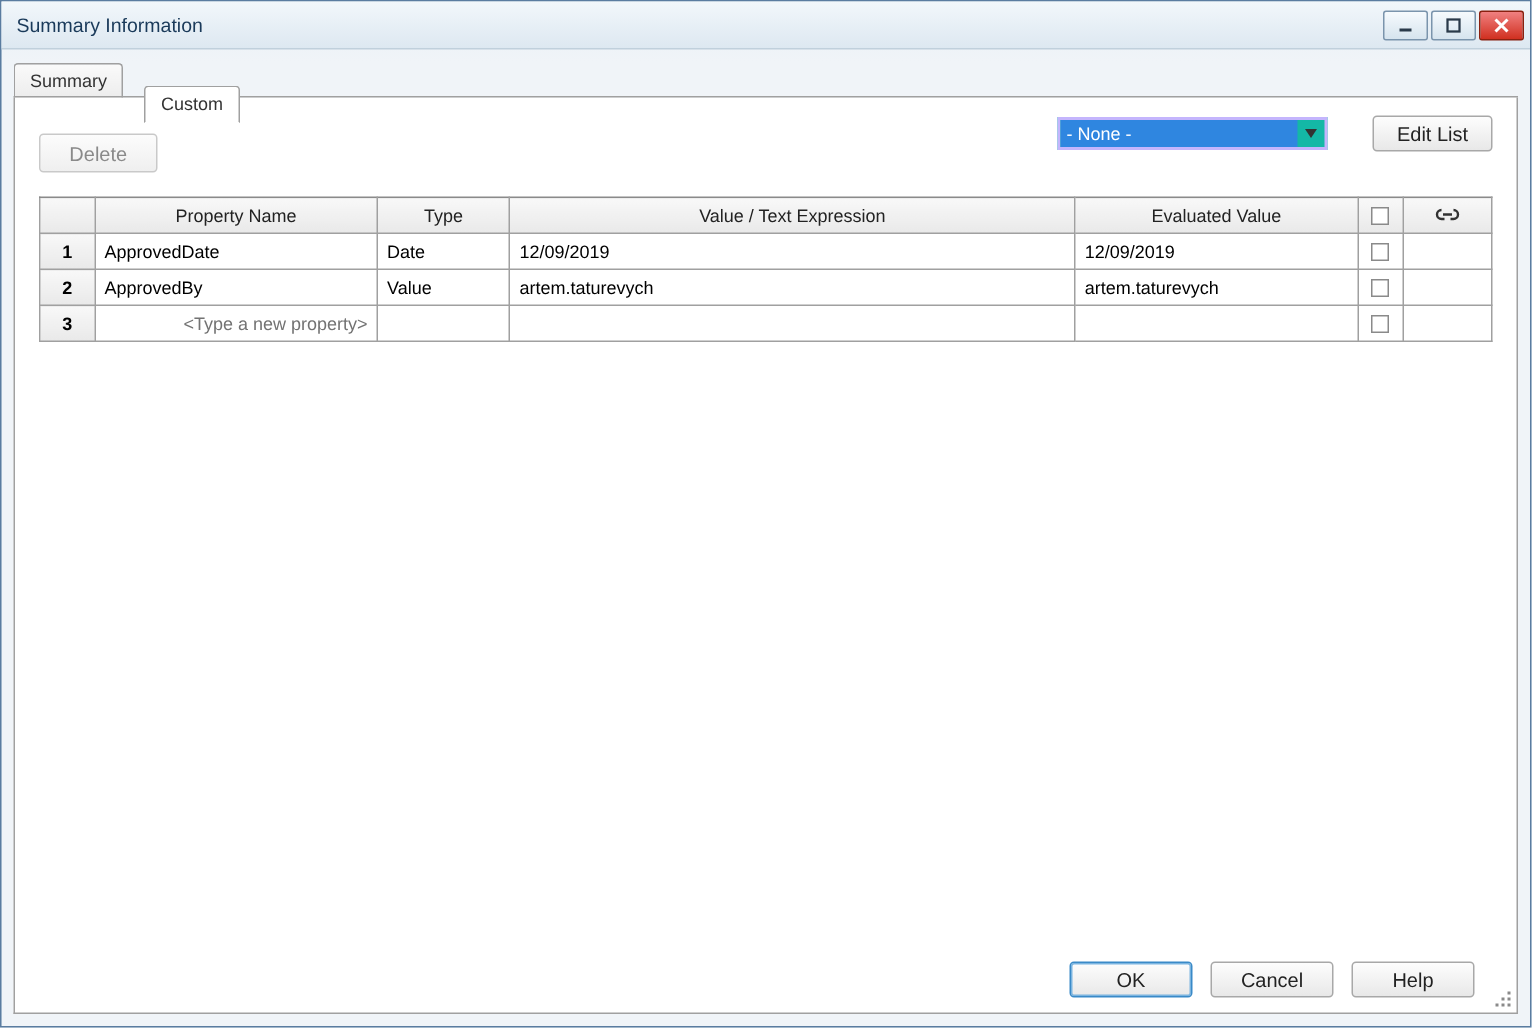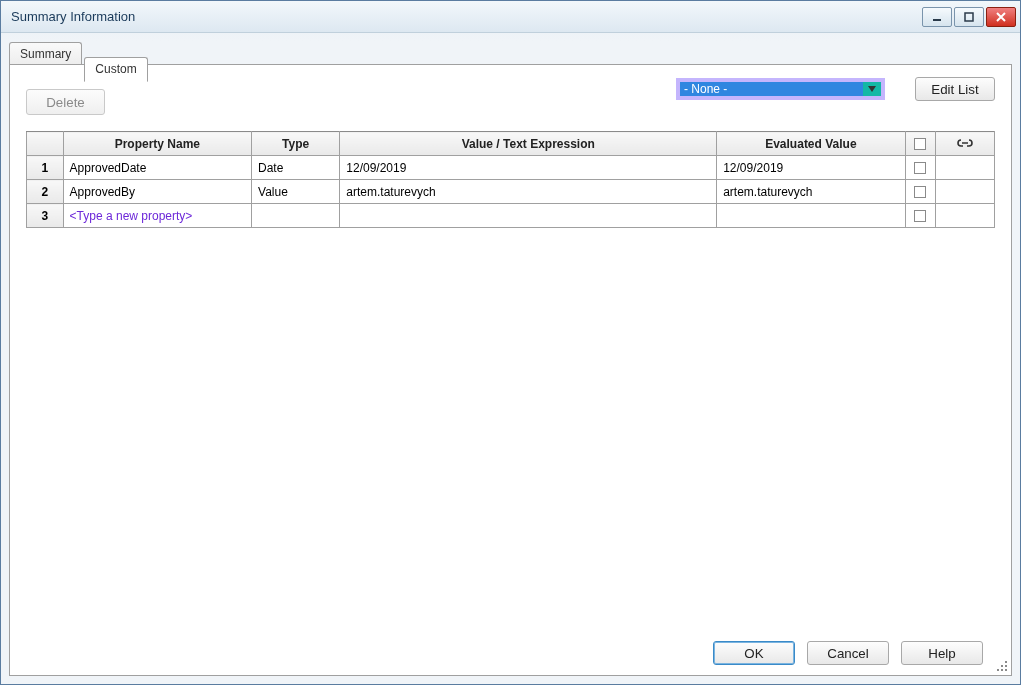--- a/index.html
+++ b/index.html
@@ -62,21 +62,21 @@
   height: 32px;
   background: transparent;
   position: relative;
 }
 .tab {
   padding: 4px 10px 5px 10px;
   border: 1px solid #a0a0a0;
   border-bottom: none;
   border-radius: 3px 3px 0 0;
   background: linear-gradient(to bottom, #fafafa, #ececec);
-  margin-right: 2px;
+  margin-right: 14px;
   cursor: pointer;
   position: relative;
   top: 1px;
   color: #333;
 }
 .tab.active {
   background: #fff;
   border-bottom: 1px solid #fff;
   z-index: 3;
   top: 17px;
@@ -116,23 +116,23 @@
   margin-top: 12px;
 }
 .bom-group {
   margin-left: auto;
   display: flex;
   flex-direction: column;
 }
 .bom-label { margin-bottom: 2px; color: #222; }
 .bom-row { display: flex; align-items: center; gap: 30px; }
 .bom-select {
-  width: 209px;
+  width: 180px;
   height: 22px;
-  border: 4px solid #c4b5fd;
+  border: 2px solid #c4b5fd;
   background: #14b8a6;
   display: flex;
   align-items: center;
   position: relative;
   cursor: pointer;
 }
 .bom-select-value {
   flex: 1;
   background: #2f86e0;
   color: #fff;
@@ -168,33 +168,33 @@
   padding: 3px 6px;
   text-align: left;
   font-weight: normal;
   height: 24px;
   overflow: hidden;
   white-space: nowrap;
 }
 .grid thead th {
   background: linear-gradient(to bottom, #f8f8f8, #e9e9e9);
   text-align: center;
-  font-weight: bold;
+  font-weight: normal;
   color: #222;
   border-top: 1px solid #8a8a8a;
 }
 .grid .rowhead {
   background: linear-gradient(to bottom, #f8f8f8, #e9e9e9);
   text-align: center;
   font-weight: bold;
   width: 34px;
 }
 .grid td { background: #fff; }
 .grid tr.alt .rowhead { background: linear-gradient(to bottom, #f8f8f8, #e9e9e9); }
-.grid .placeholder { color: #6d28d9; }
+.grid .placeholder { color: #737373; text-align: right; }
 .checkbox-cell { text-align: center !important; }
 .checkbox-box {
   display: inline-block;
   width: 12px; height: 12px;
   border: 1px solid #8a8a8a;
   background: #fff;
   vertical-align: middle;
 }
 .link-icon {
   display: inline-flex;

